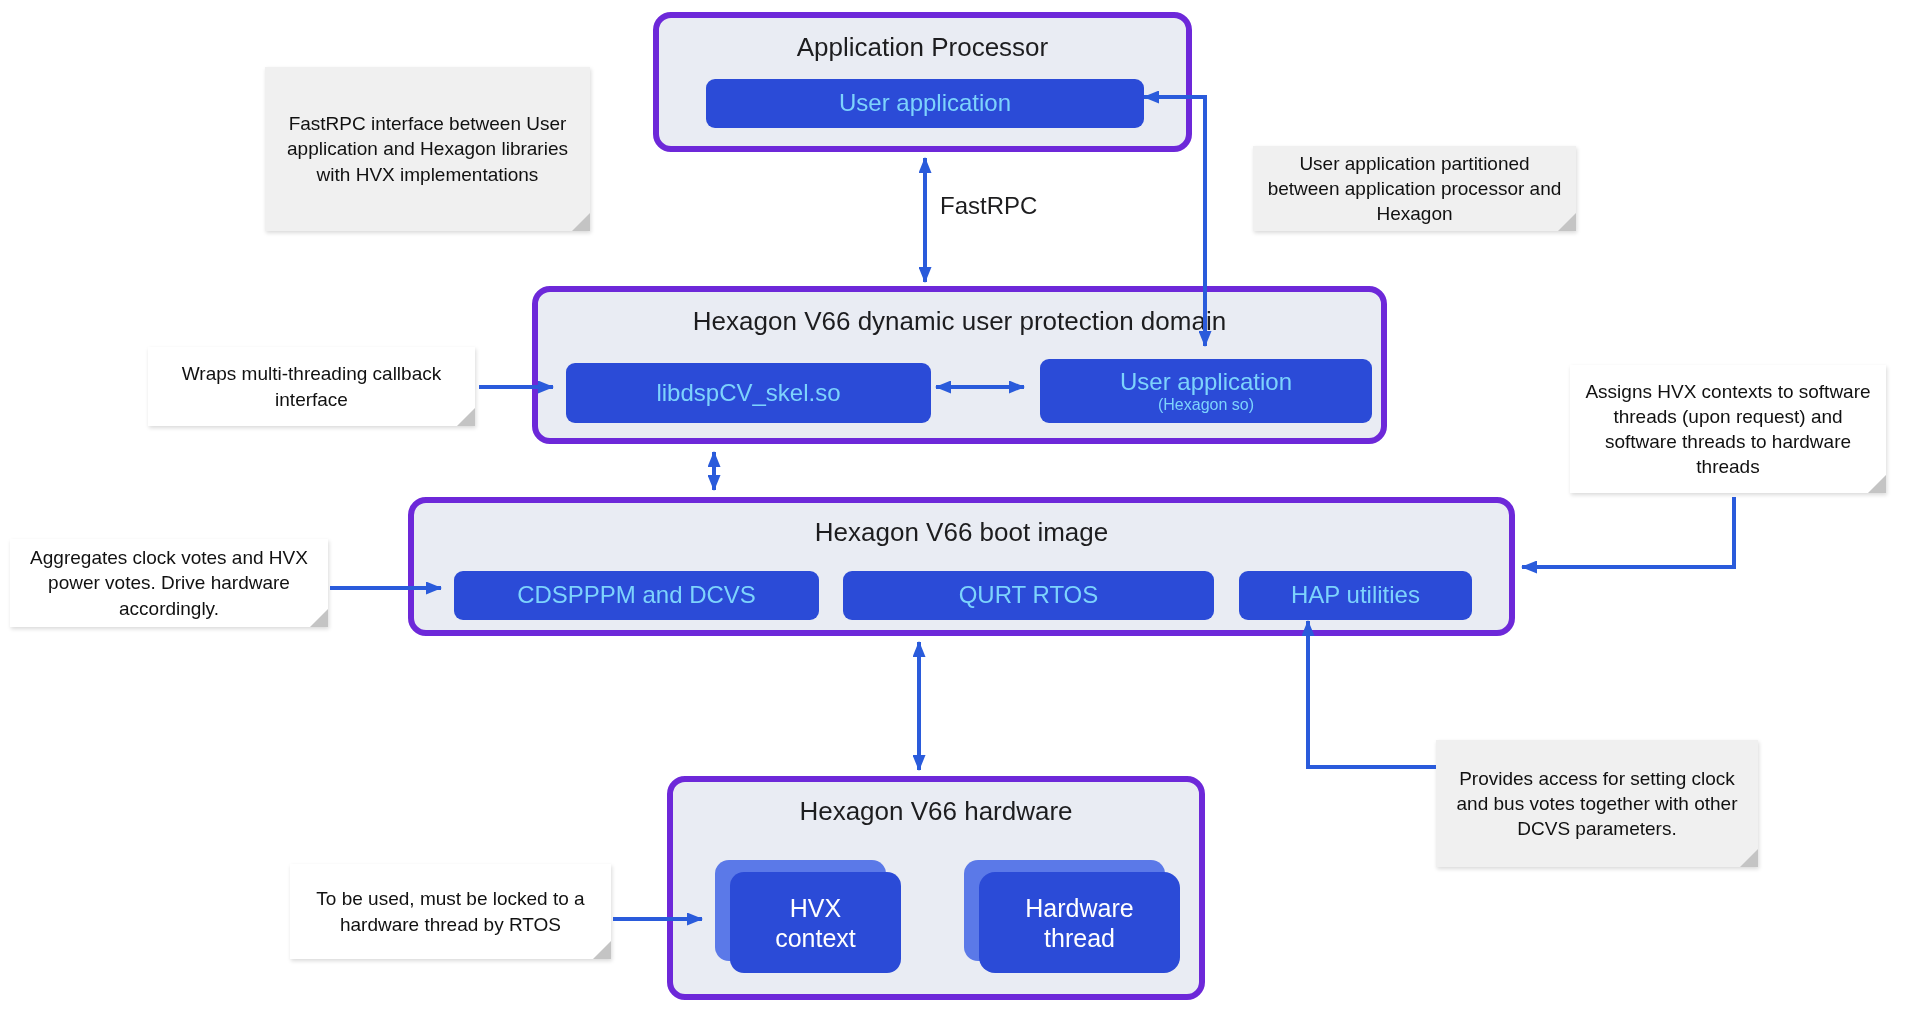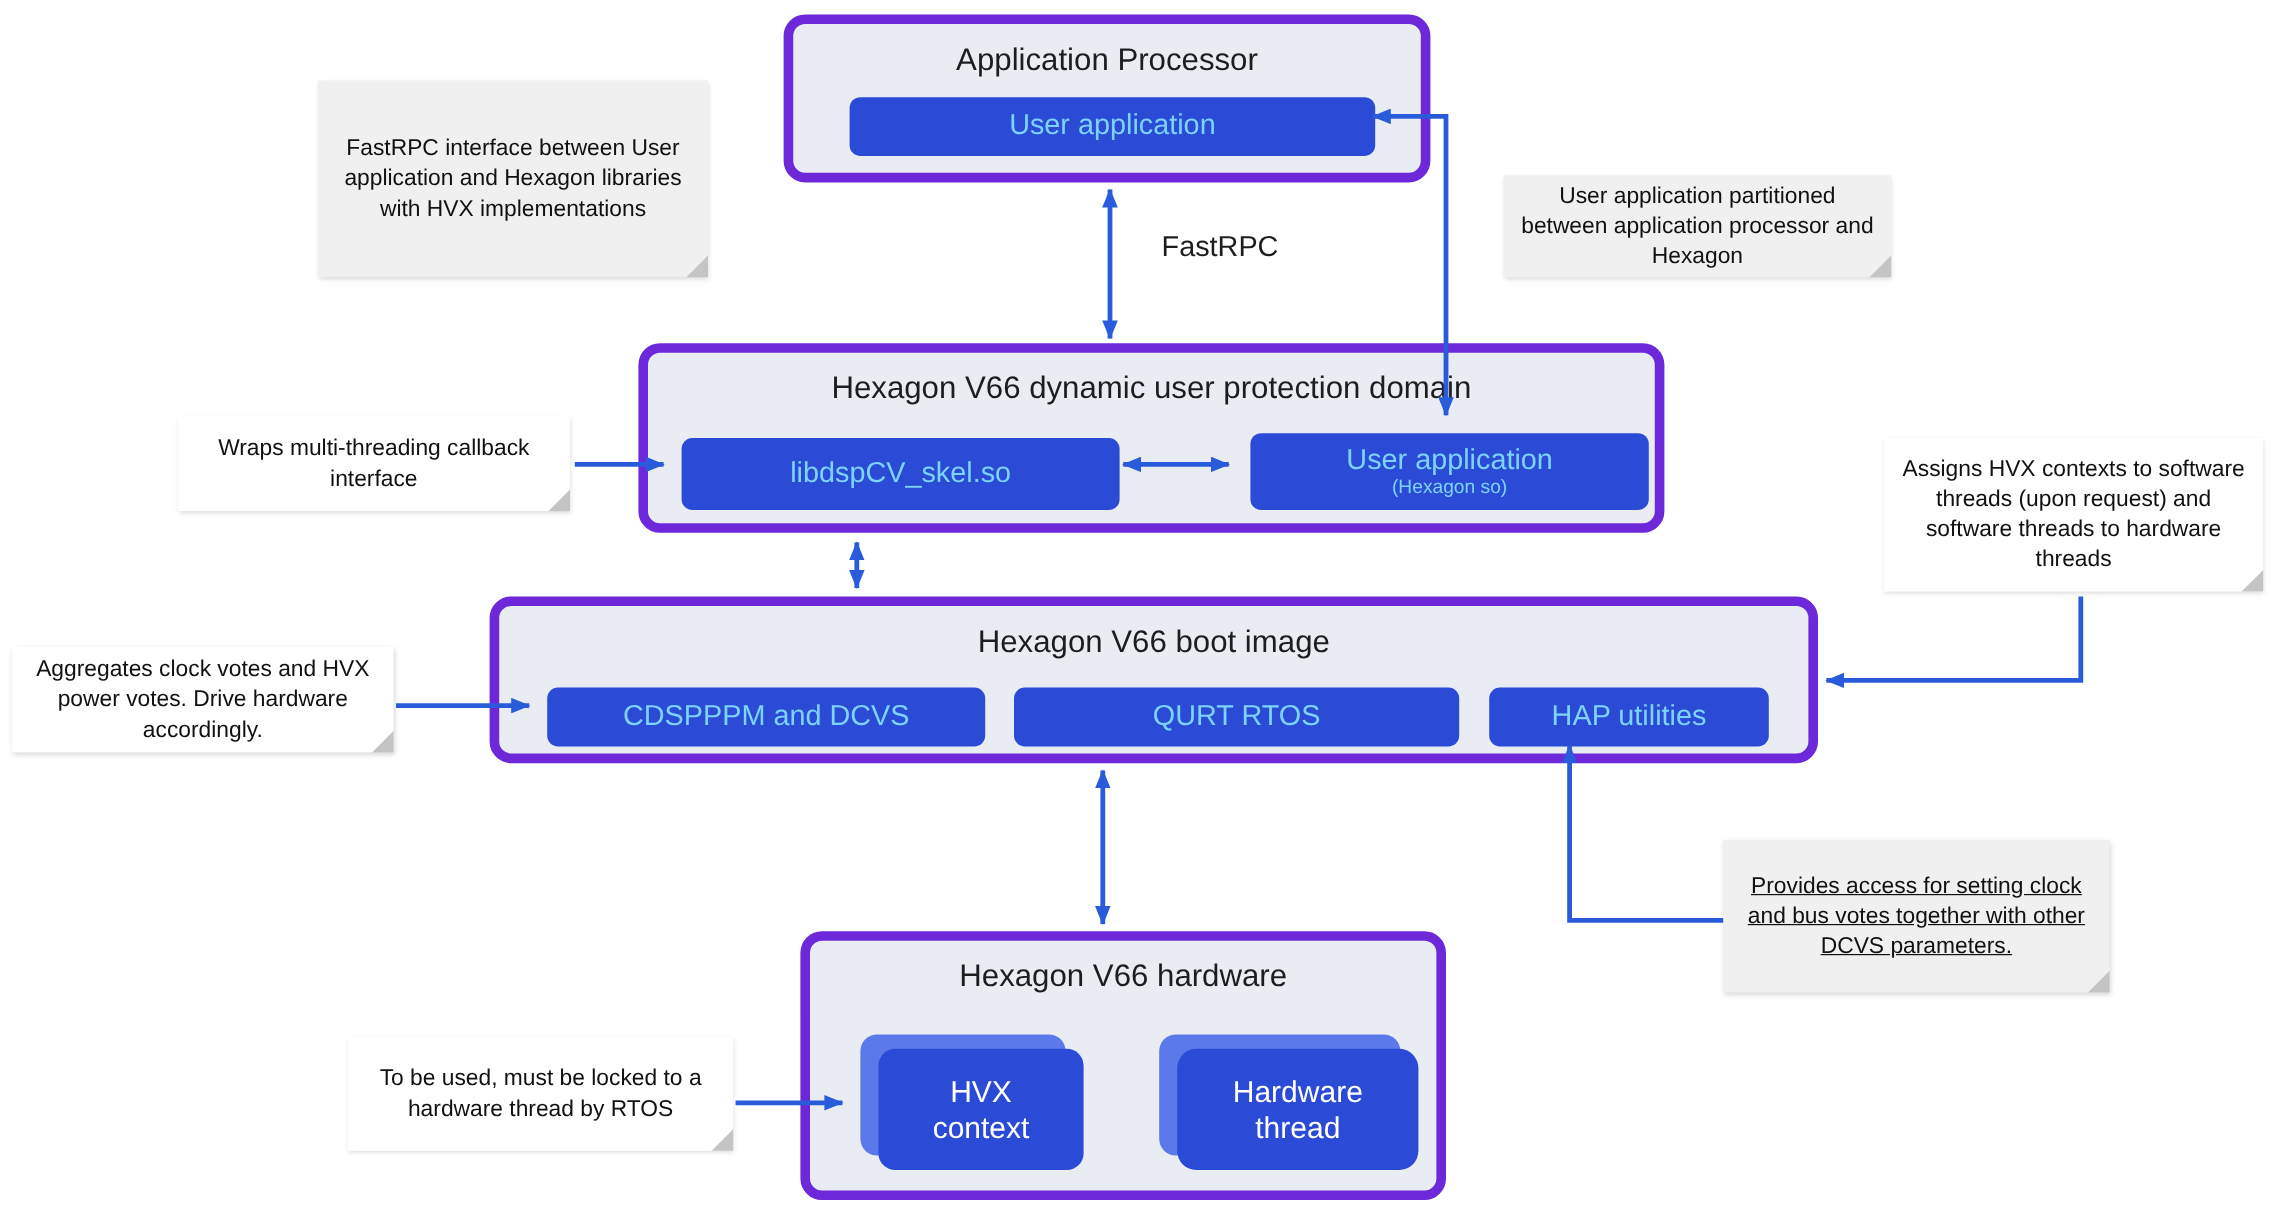--- a/index.html
+++ b/index.html
@@ -7,21 +7,21 @@
     position: relative;
     width: 1908px;
     height: 1016px;
     background: #ffffff;
     font-family: "Liberation Sans", sans-serif;
     overflow: hidden;
   }
   .container {
     position: absolute;
     background: #e9ecf3;
-    border: 8px solid #6d28d9;
+    border: 6px solid #6d28d9;
     border-radius: 18px;
     box-sizing: border-box;
   }
   .container-title {
     position: absolute;
     left: 0; right: 0;
     top: 14px;
     text-align: center;
     font-size: 26px;
     color: #1d1d1f;
@@ -150,21 +150,21 @@
     </div>
     <div class="stack" style="left:291px; top:78px; width:216px; height:114px;">
       <div class="back" style="width:201px; height:101px;"></div>
       <div class="front" style="left:15px; top:12px; width:201px; height:101px;border-radius:16px;">
         <span>Hardware
 thread</span>
       </div>
     </div>
   </div>
 
-  <div class="float-label" style="left:968px; top:192px;">FastRPC</div>
+  <div class="float-label" style="left:940px; top:192px;">FastRPC</div>
 
   <div class="note gray" style="left:265px; top:67px; width:325px; height:164px;">
     <span>FastRPC interface between User application and Hexagon libraries with HVX implementations</span>
   </div>
 
   <div class="note gray" style="left:1253px; top:146px; width:323px; height:85px;">
     <span>User application partitioned between application processor and Hexagon</span>
   </div>
 
   <div class="note white" style="left:148px; top:347px; width:327px; height:79px;justify-content:flex-end;">
@@ -172,21 +172,21 @@
   </div>
 
   <div class="note white" style="left:1570px; top:365px; width:316px; height:128px;">
     <span>Assigns HVX contexts to software threads (upon request) and software threads to hardware threads</span>
   </div>
 
   <div class="note white" style="left:10px; top:539px; width:318px; height:88px;">
     <span>Aggregates clock votes and HVX power votes. Drive hardware accordingly.</span>
   </div>
 
-  <div class="note gray" style="left:1436px; top:700px; width:322px; height:127px;text-decoration:underline;">
+  <div class="note gray" style="left:1436px; top:740px; width:322px; height:127px;">
     <span>Provides access for setting clock and bus votes together with other DCVS parameters.</span>
   </div>
 
   <div class="note white" style="left:290px; top:864px; width:321px; height:95px;">
     <span>To be used, must be locked to a hardware thread by RTOS</span>
   </div>
 
   <svg class="arrows" viewBox="0 0 1908 1016">
     <defs>
       <marker id="ah" markerUnits="userSpaceOnUse" markerWidth="16" markerHeight="13" refX="15" refY="6.5" orient="auto-start-reverse">

